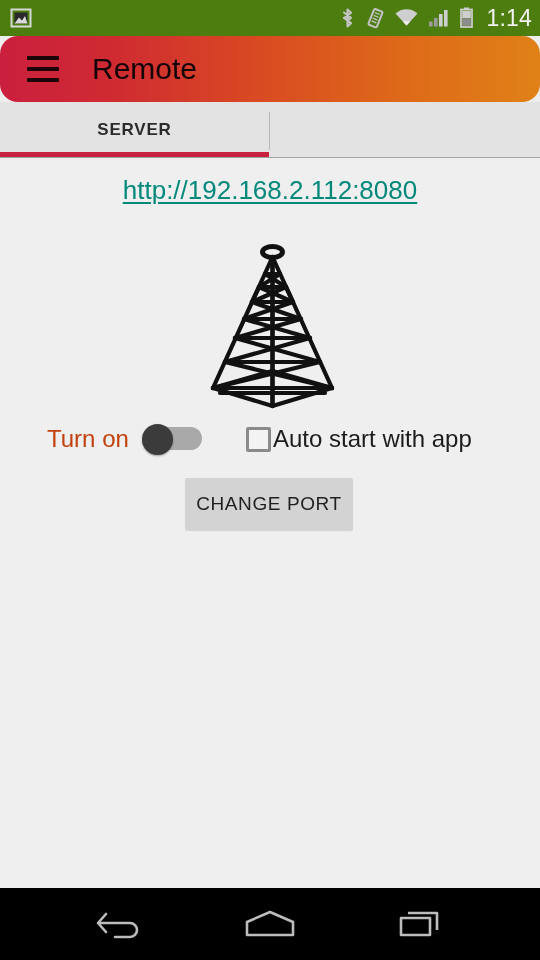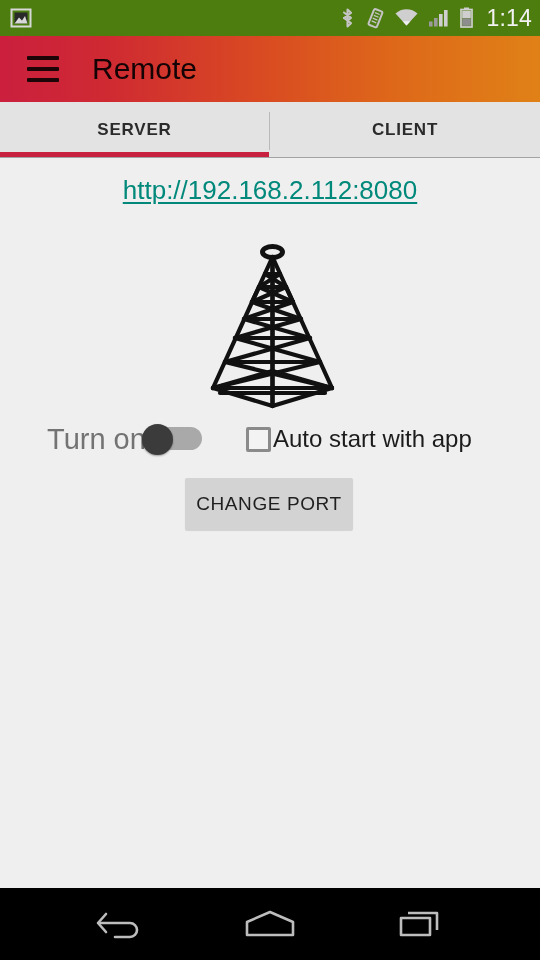--- a/index.html
+++ b/index.html
@@ -51,20 +51,21 @@
     font-family: "Liberation Sans", sans-serif;
   }
 
   
   #app-bar {
     position: absolute;
     left: 0; top: 36px;
     width: 540px; height: 66px;
     background: linear-gradient(to right, #cb1f3e 0%, #cf2a32 20%, #d94a22 48%, #de6a19 75%, #e08117 100%);
     overflow: hidden;
+    border-radius: 18px;
   }
   #menu-button {
     position: absolute;
     left: 27px; top: 14px;
     width: 40px; height: 38px;
     display: flex;
     flex-direction: column;
     justify-content: center;
     gap: 7px;
     cursor: pointer;
@@ -150,22 +151,22 @@
   #toggle-row {
     position: absolute;
     left: 0; top: 258px;
     width: 540px; height: 46px;
   }
   #turn-on-label {
     position: absolute;
     left: 47px; top: 0;
     height: 46px;
     line-height: 46px;
-    font-size: 29px;
-    color: #737373;
+    font-size: 24px;
+    color: #c2410c;
   }
   #power-switch {
     position: absolute;
     left: 142px; top: 8px;
     width: 60px; height: 28px;
     cursor: pointer;
   }
   #switch-track {
     position: absolute;
     left: 10px; top: 3px;
@@ -301,23 +302,20 @@
       <span></span>
     </div>
     <div id="app-title">Remote</div>
   </div>
 
   <div id="tab-bar">
     <div class="tab" id="tab-server">
       <span>SERVER</span>
     </div>
     <div id="tab-divider"></div>
-    <div class="tab" id="tab-client">
-      <span>CLIENT</span>
-    </div>
     <div id="tab-indicator"></div>
   </div>
 
   <div id="content">
 
     <div id="server-url">http://192.168.2.112:8080</div>
 
     <svg id="tower-image" viewBox="0 0 185 175">
       <g stroke="#111111" fill="none" stroke-width="4.2" stroke-linecap="round">
 

